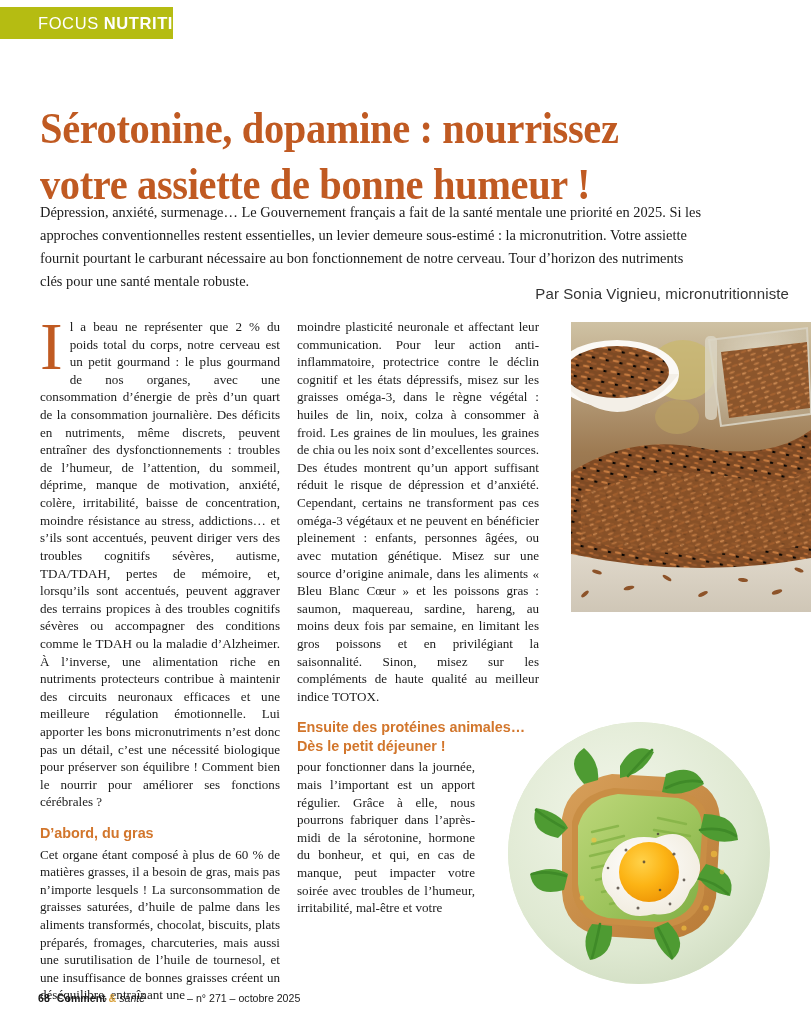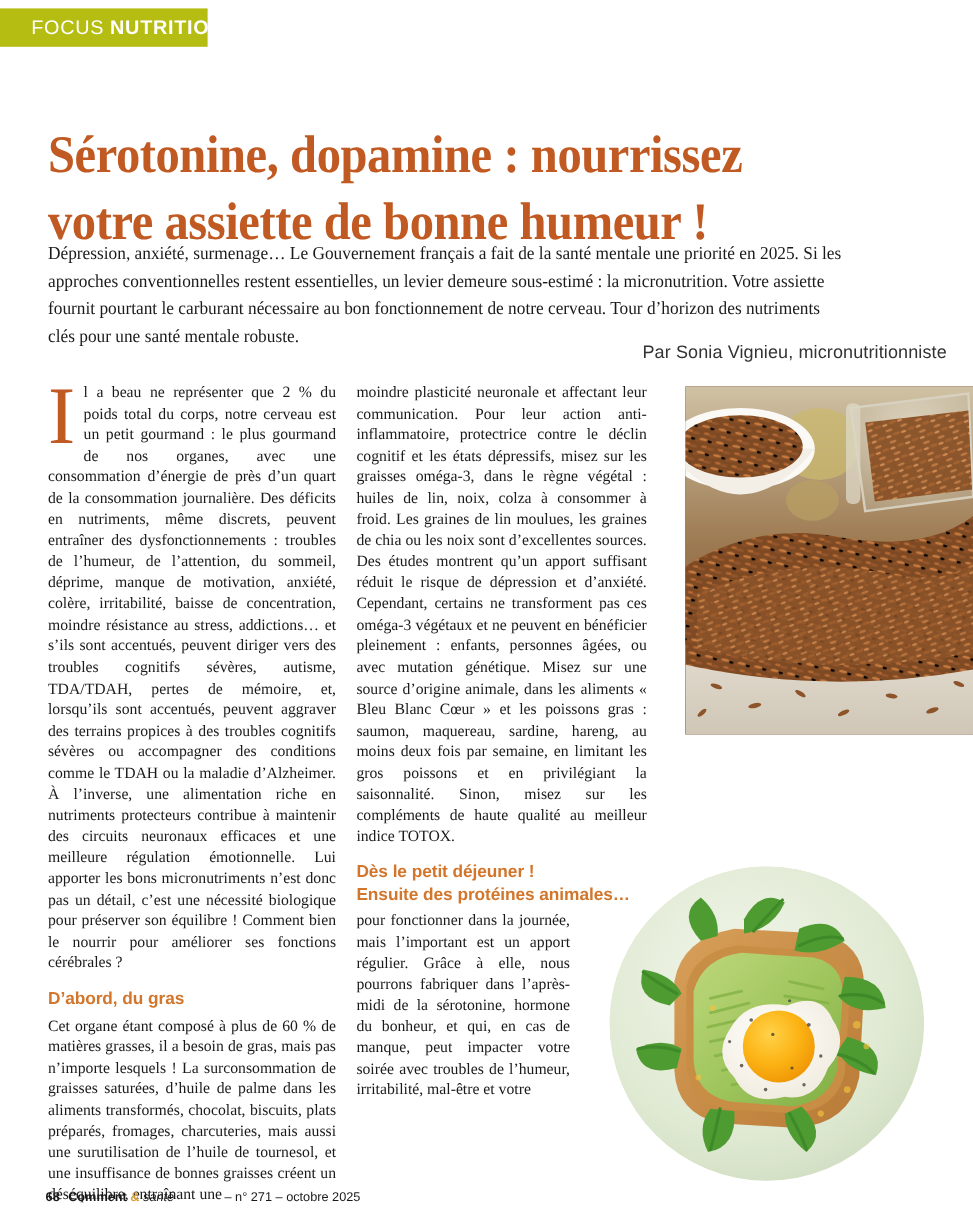--- a/index.html
+++ b/index.html
@@ -25,21 +25,21 @@
     height: 32px;
     background: #b5bc12;
     display: flex;
     align-items: center;
   }
   .focus-banner .focus-text {
     font-family: "Liberation Sans", sans-serif;
     font-size: 16.5px;
     letter-spacing: 0.6px;
     color: #ffffff;
-    padding-left: 26px;
+    padding-left: 38px;
     white-space: nowrap;
   }
   .focus-banner .focus-strong {
     font-weight: bold;
     margin-left: 5px;
   }
 
   
   .headline {
     position: absolute;
@@ -174,22 +174,22 @@
 
 <div class="col col-1">
   <p><span class="dropcap">I</span><span>l a beau ne représenter que 2 % du poids total du corps, notre cerveau est un petit gourmand : le plus gourmand de nos organes, avec une consommation d’énergie de près d’un quart de la consommation journalière. Des déficits en nutriments, même discrets, peuvent entraîner des dysfonctionnements : troubles de l’humeur, de l’attention, du sommeil, déprime, manque de motivation, anxiété, colère, irritabilité, baisse de concentration, moindre résistance au stress, addictions… et s’ils sont accentués, peuvent diriger vers des troubles cognitifs sévères, autisme, TDA/TDAH, pertes de mémoire, et, lorsqu’ils sont accentués, peuvent aggraver des terrains propices à des troubles cognitifs sévères ou accompagner des conditions comme le TDAH ou la maladie d’Alzheimer. À l’inverse, une alimentation riche en nutriments protecteurs contribue à maintenir des circuits neuronaux efficaces et une meilleure régulation émotionnelle. Lui apporter les bons micronutriments n’est donc pas un détail, c’est une nécessité biologique pour préserver son équilibre ! Comment bien le nourrir pour améliorer ses fonctions cérébrales ?</span></p>
   <h2 class="subhead">D’abord, du gras</h2>
   <p>Cet organe étant composé à plus de 60 % de matières grasses, il a besoin de gras, mais pas n’importe lesquels ! La surconsommation de graisses saturées, d’huile de palme dans les aliments transformés, chocolat, biscuits, plats préparés, fromages, charcuteries, mais aussi une surutilisation de l’huile de tournesol, et une insuffisance de bonnes graisses créent un déséquilibre, entraînant une</p>
 </div>
 
 <div class="col col-2">
   <p>moindre plasticité neuronale et affectant leur communication. Pour leur action anti-inflammatoire, protectrice contre le déclin cognitif et les états dépressifs, misez sur les graisses oméga-3, dans le règne végétal : huiles de lin, noix, colza à consommer à froid. Les graines de lin moulues, les graines de chia ou les noix sont d’excellentes sources. Des études montrent qu’un apport suffisant réduit le risque de dépression et d’anxiété. Cependant, certains ne transforment pas ces oméga-3 végétaux et ne peuvent en bénéficier pleinement : enfants, personnes âgées, ou avec mutation génétique. Misez sur une source d’origine animale, dans les aliments « Bleu Blanc Cœur » et les poissons gras : saumon, maquereau, sardine, hareng, au moins deux fois par semaine, en limitant les gros poissons et en privilégiant la saisonnalité. Sinon, misez sur les compléments de haute qualité au meilleur indice TOTOX.</p>
   <h2 class="subhead">
+    <span style="display:block">Ensuite des protéines animales…</span>
     <span style="display:block">Dès le petit déjeuner !</span>
-    <span style="display:block">Ensuite des protéines animales…</span>
   </h2>
   <p class="wrap-narrow-2">pour fonctionner dans la journée, mais l’important est un apport régulier. Grâce à elle, nous pourrons fabriquer dans l’après-midi de la sérotonine, hormone du bonheur, et qui, en cas de manque, peut impacter votre soirée avec troubles de l’humeur, irritabilité, mal-être et votre</p>
 </div>
 
 <div class="photo-seeds">
   <svg width="240" height="290" viewBox="0 0 240 290" preserveAspectRatio="none">
     <defs>
       <linearGradient id="bgTop" x1="0" y1="0" x2="0" y2="1">
         <stop offset="0%" stop-color="#cfc2a4"></stop>
         <stop offset="45%" stop-color="#9d7a52"></stop>

